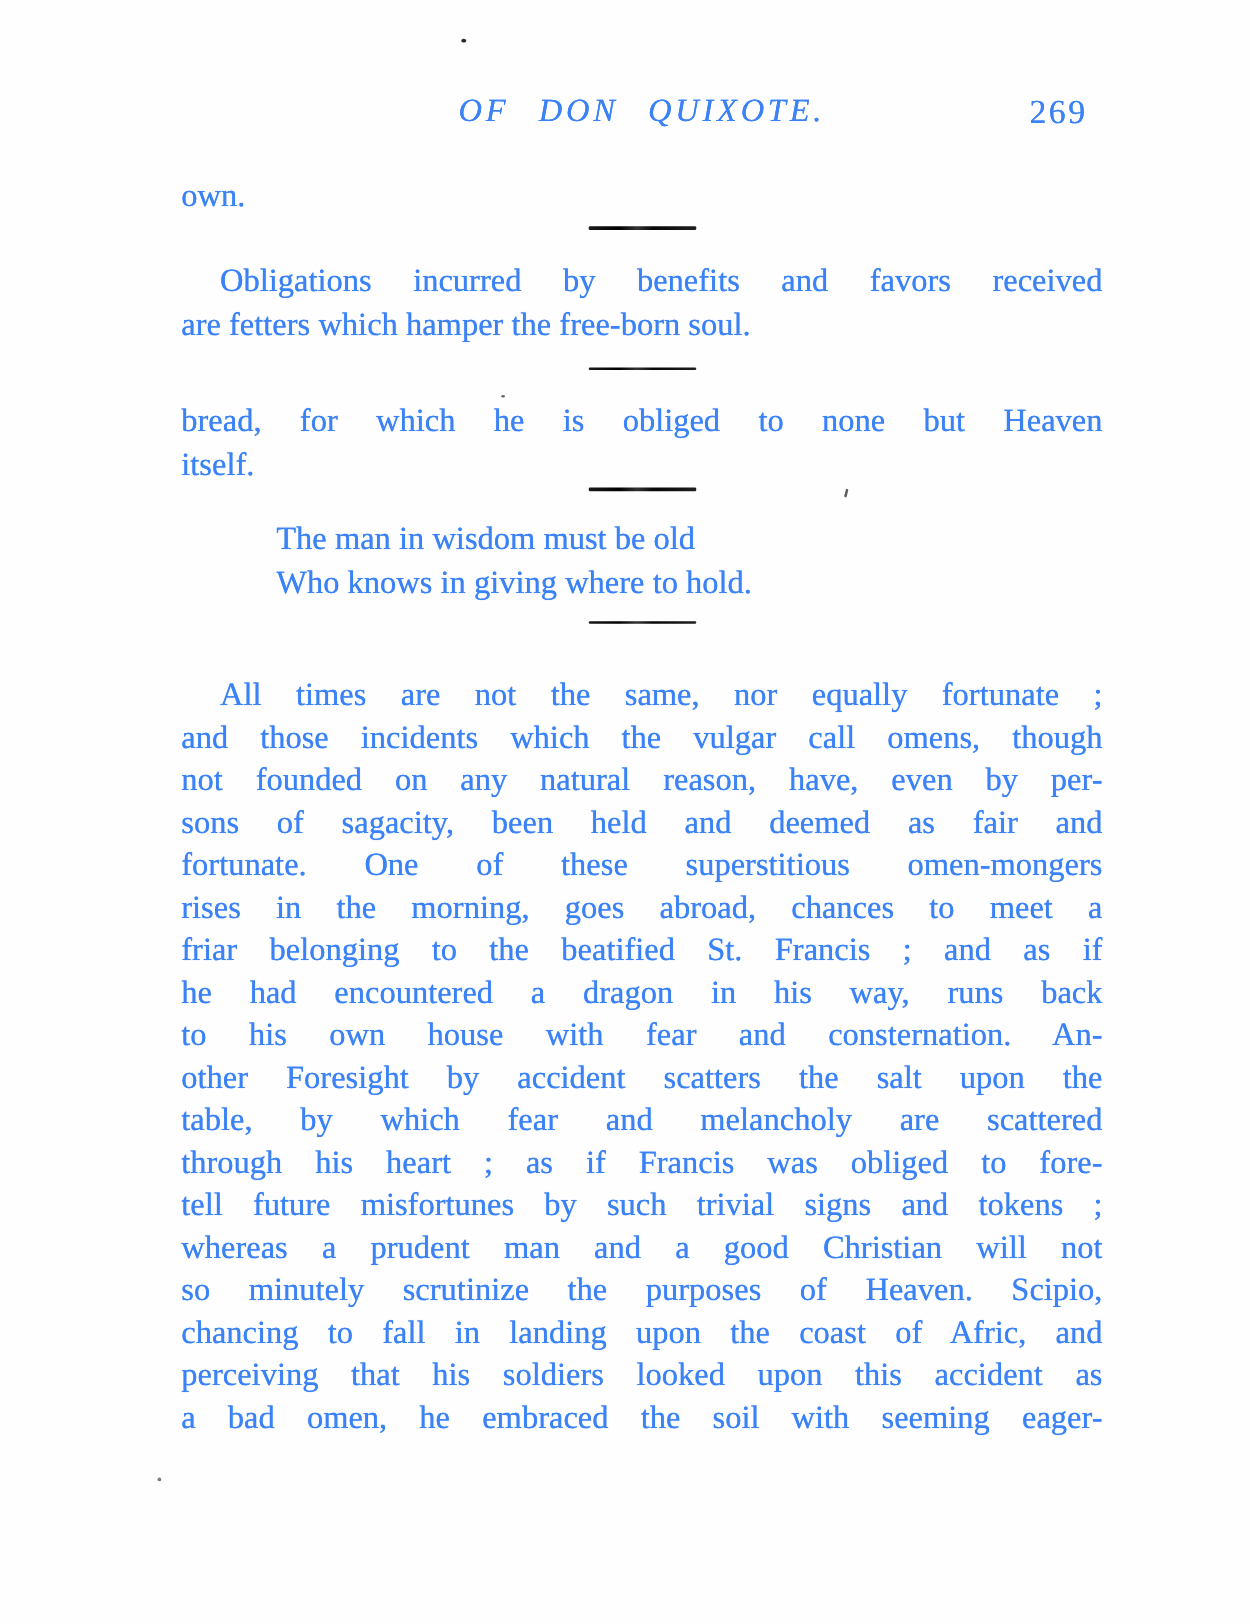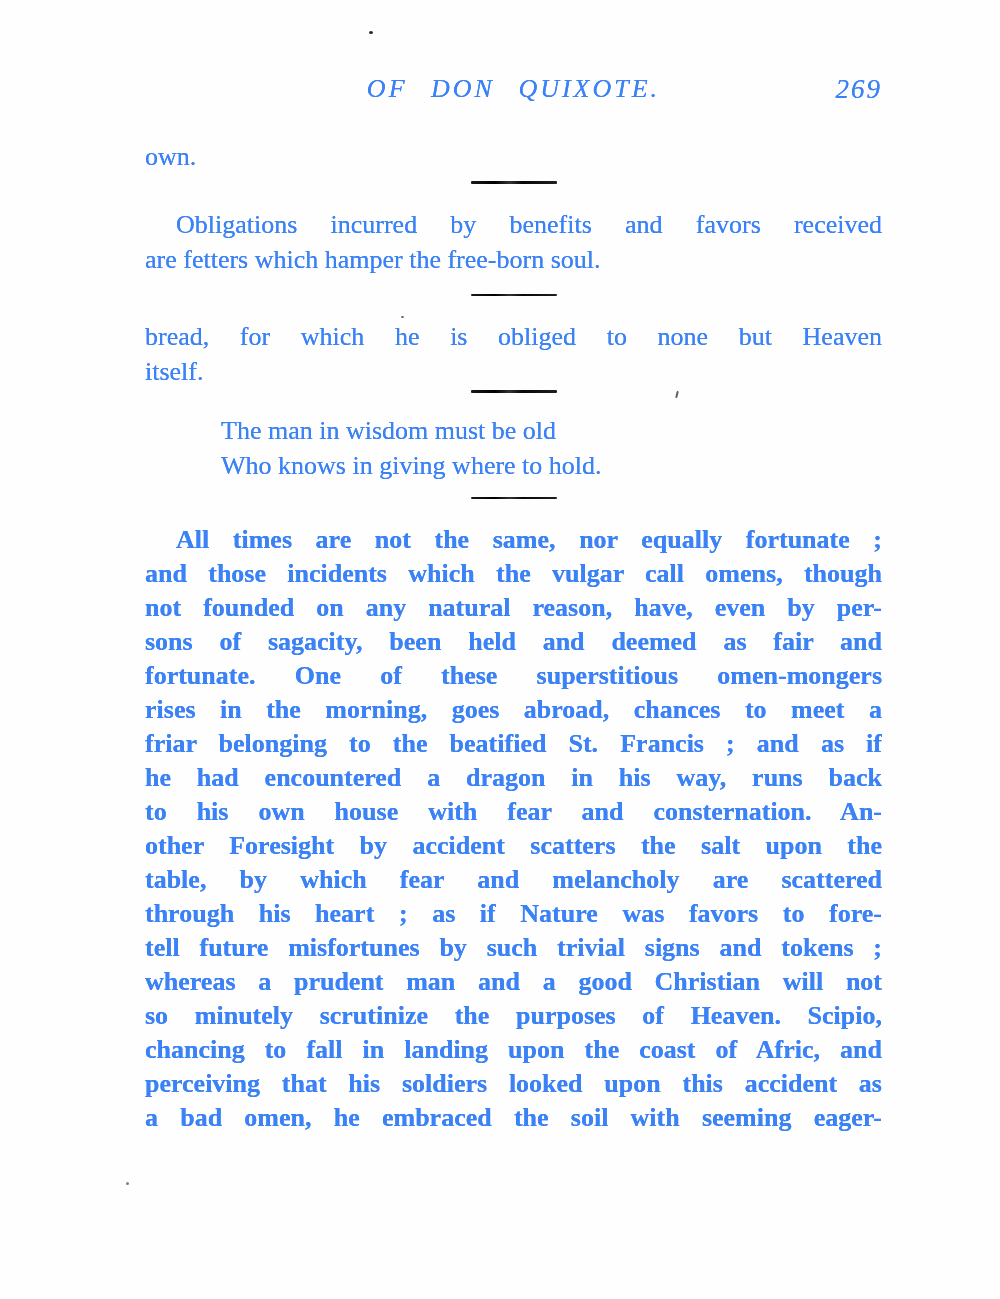--- a/index.html
+++ b/index.html
@@ -29,25 +29,24 @@
     text-align: center;
     font-style: italic;
     font-size: 26px;
     letter-spacing: 3px;
     word-spacing: 14px;
     text-shadow: 0 0 0.5px currentColor;
   }
   .page-number {
     position: absolute;
     top: 0;
-    right: 0;
+    right: 12px;
     font-size: 27px;
     letter-spacing: 2px;
     text-shadow: 0 0 0.5px currentColor;
-    font-style: italic;
   }
   
   .text-column {
     position: absolute;
     top: 139px;
     left: 145px;
     width: 737px;
     font-size: 26px;
     line-height: 35px;
     text-shadow: 0 0 0.6px currentColor;
@@ -80,21 +79,21 @@
   }
   
   .s-p1   { margin-top: 0; }
   .s-d1   { margin-top: 7px; }
   .s-p2   { margin-top: 23px; }
   .s-d2   { margin-top: 17px; }
   .s-p3   { margin-top: 23px; }
   .s-d3   { margin-top: 1px; }
   .s-v1   { margin-top: 20px; }
   .s-d4   { margin-top: 14px; }
-  .s-p4   { margin-top: 24px; font-weight: bold; }
+  .s-p4   { margin-top: 40px; }
   
   .speck {
     position: absolute;
     background: #2a2a2a;
     border-radius: 50%;
   }
   .speck-1 { left: 369px; top: 31px;  width: 4px; height: 3px; }
   .speck-2 { left: 401px; top: 316px; width: 3px; height: 2px; opacity: .7; }
   .speck-3 { left: 676px; top: 391px; width: 2px; height: 7px; border-radius: 1px; transform: rotate(14deg); opacity: .75; }
   .speck-4 { left: 126px; top: 1182px; width: 3px; height: 3px; opacity: .6; }
@@ -134,21 +133,21 @@
         <div class="line">and those incidents which the vulgar call omens, though</div>
         <div class="line">not founded on any natural reason, have, even by per-</div>
         <div class="line">sons of sagacity, been held and deemed as fair and</div>
         <div class="line">fortunate. One of these superstitious omen-mongers</div>
         <div class="line">rises in the morning, goes abroad, chances to meet a</div>
         <div class="line">friar belonging to the beatified St. Francis ; and as if</div>
         <div class="line">he had encountered a dragon in his way, runs back</div>
         <div class="line">to his own house with fear and consternation. An-</div>
         <div class="line">other Foresight by accident scatters the salt upon the</div>
         <div class="line">table, by which fear and melancholy are scattered</div>
-        <div class="line">through his heart ; as if Nature was favors to fore-</div>
+        <div class="line">through his heart ; as if Francis was obliged to fore-</div>
         <div class="line">tell future misfortunes by such trivial signs and tokens ;</div>
         <div class="line">whereas a prudent man and a good Christian will not</div>
         <div class="line">so minutely scrutinize the purposes of Heaven. Scipio,</div>
         <div class="line">chancing to fall in landing upon the coast of Afric, and</div>
         <div class="line">perceiving that his soldiers looked upon this accident as</div>
         <div class="line">a bad omen, he embraced the soil with seeming eager-</div>
       </div>
     </div>
 
   <span class="speck speck-1"></span>

